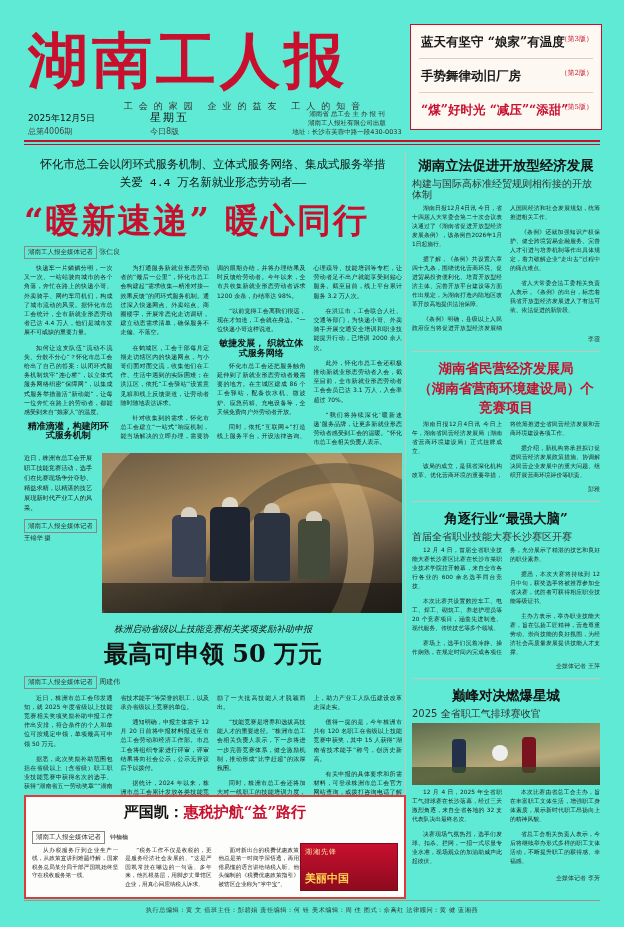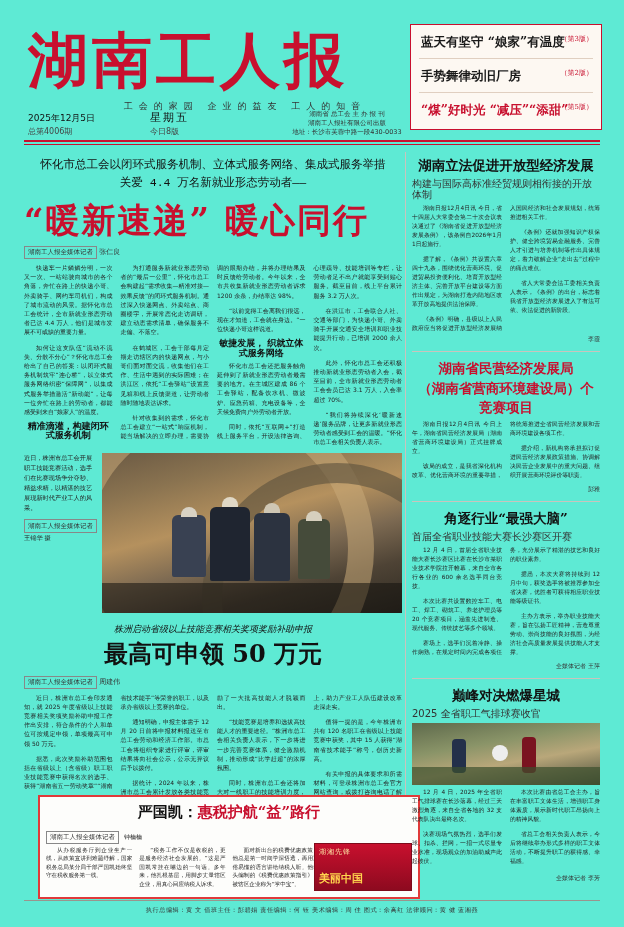--- a/index.html
+++ b/index.html
@@ -117,21 +117,21 @@
 
   
   .mid-kicker{font-size:9px;text-align:center;margin:10px 0 2px;color:#111;font-style:italic;}
   .mid-title{
     font-family:"DejaVu Serif","Liberation Serif",serif;
     font-weight:bold;font-size:24px;line-height:32px;text-align:center;color:#111;margin:2px 0 6px;
   }
 
   
   .redbox{
-    position:absolute;left:38px;top:795px;width:378px;height:100px;
+    position:absolute;left:24px;top:795px;width:378px;height:100px;
     border:2px solid #e03a3a;background:#fdfdfb;
   }
   .redbox .rb-title{
     font-family:"DejaVu Serif","Liberation Serif",serif;
     font-weight:bold;font-size:15px;text-align:center;margin:6px 0 2px;color:#111;
   }
   .redbox .rb-title .red{color:#c8102e;}
   .redbox-body{padding:2px 6px;column-count:4;column-gap:7px;font-size:5.6px;line-height:8.4px;text-align:justify;color:#222;}
   .redbox-body p{margin:0 0 5px 0;text-indent:11px;}
   .rb-badge{

